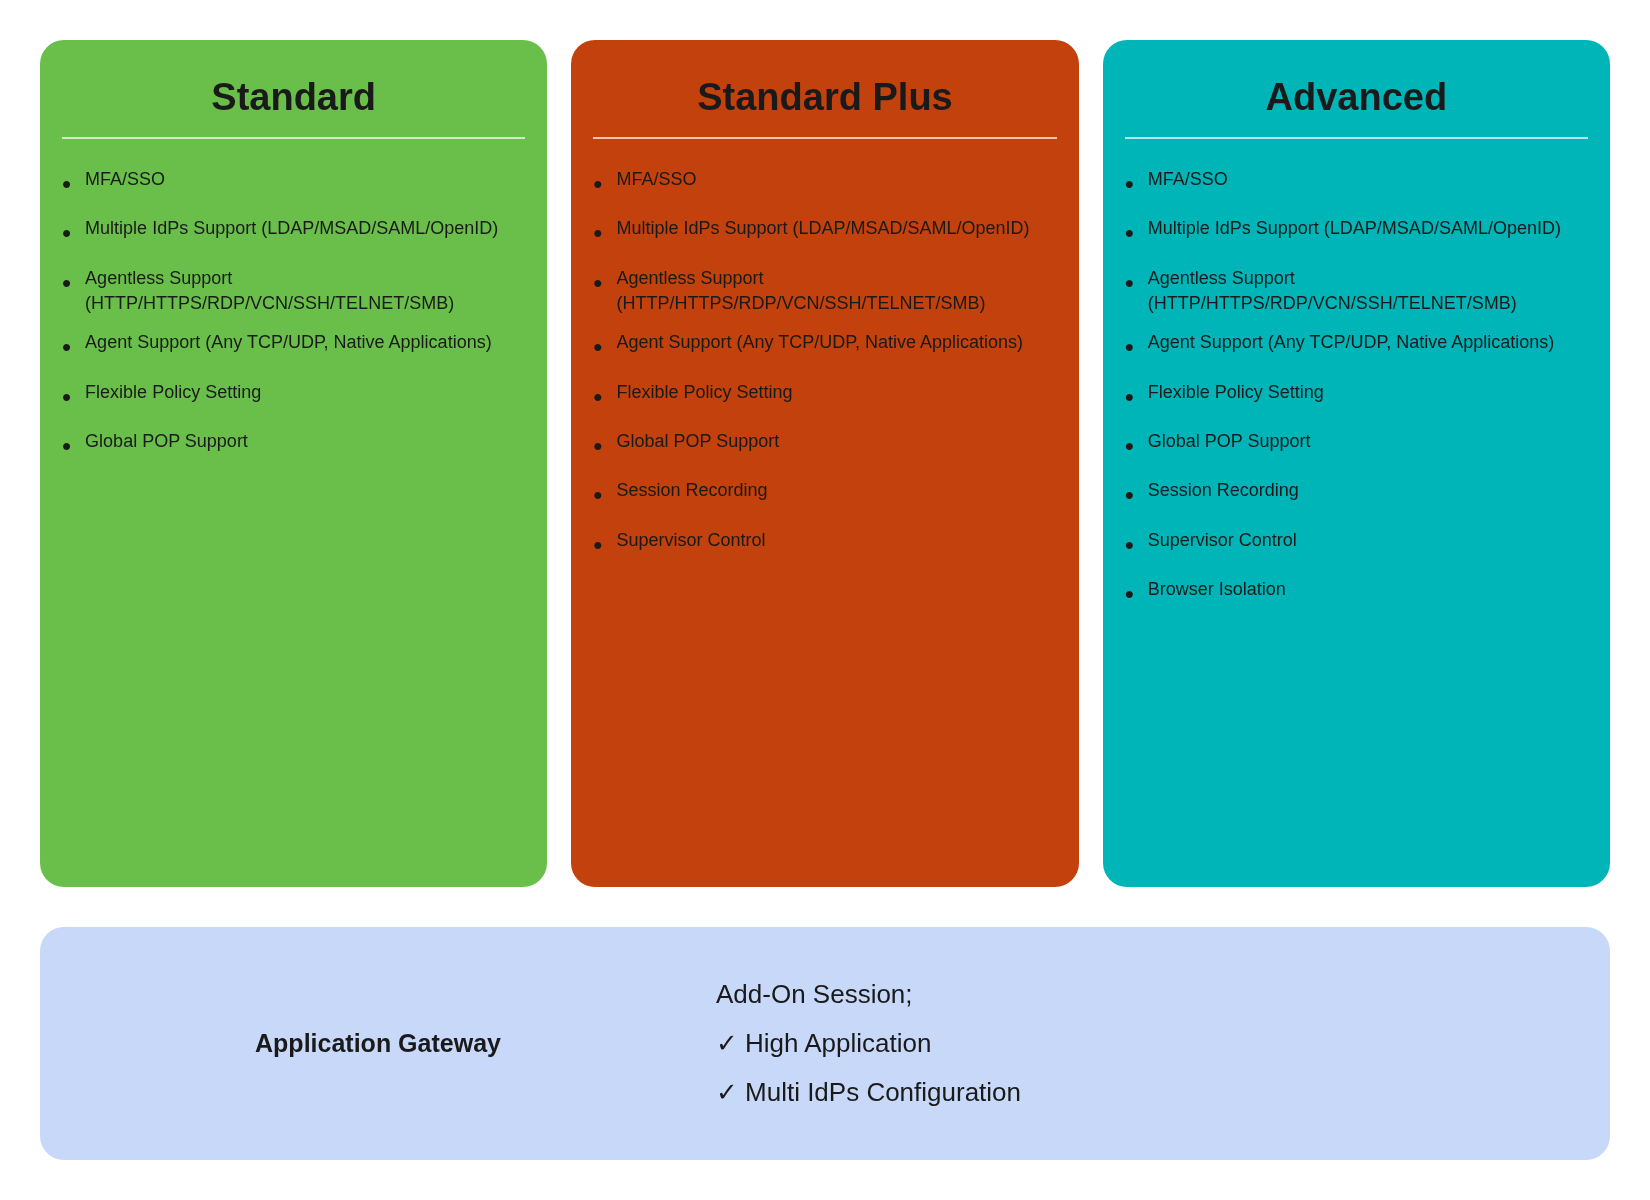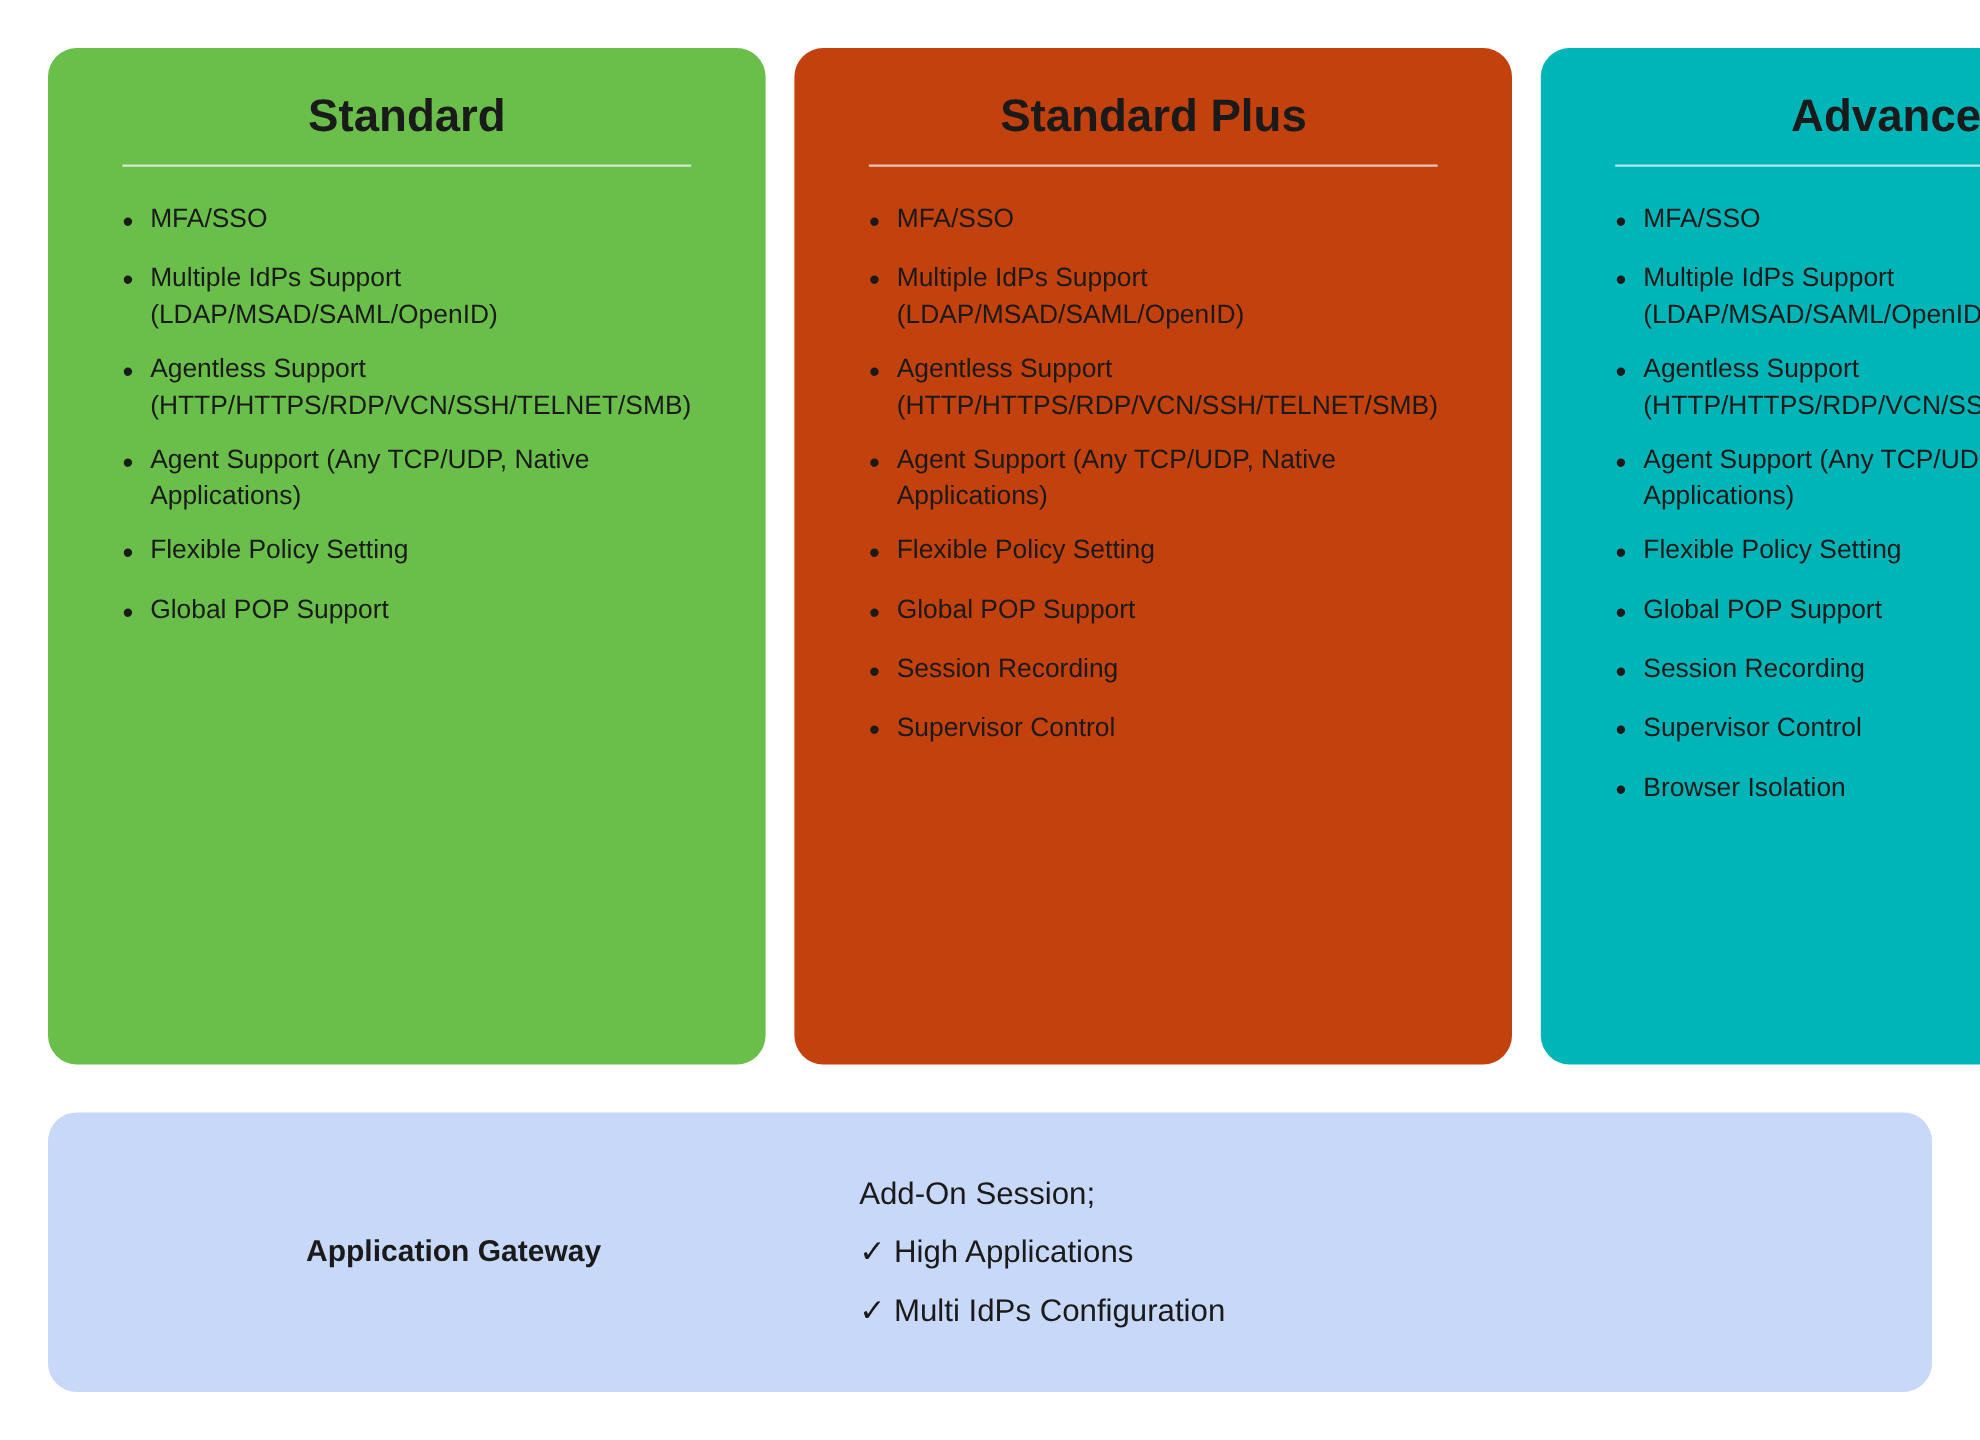--- a/index.html
+++ b/index.html
@@ -22,21 +22,21 @@
     .top-section {
       display: flex;
       flex-direction: row;
       gap: 24px;
       flex: 1;
     }
 
     .plan-card {
       flex: 1;
       border-radius: 24px;
-      padding: 36px 62px;
+      padding: 36px 22px;
       display: flex;
       flex-direction: column;
     }
 
     .plan-card.standard {
       background-color: #6abf4b;
     }
 
     .plan-card.standard-plus {
       background-color: #c2410c;
@@ -62,21 +62,21 @@
 
     .plan-features {
       list-style: none;
       padding: 0;
       margin: 0;
     }
 
     .plan-features li {
       display: flex;
       align-items: flex-start;
-      font-size: 22px;
+      font-size: 18px;
       color: #1a1a1a;
       margin-bottom: 14px;
       line-height: 1.4;
     }
 
     .plan-features li::before {
       content: "•";
       font-size: 26px;
       margin-right: 14px;
       margin-top: -1px;
@@ -160,16 +160,16 @@
         <li>Supervisor Control</li>
         <li>Browser Isolation</li>
       </ul>
     </div>
   </div>
 
 <div class="bottom-section">
   <div class="gateway-title">Application Gateway</div>
   <div class="gateway-features">
     <p>Add-On Session;</p>
-    <p>✓ High Applications</p>
+    <p>✓ High Application</p>
     <p>✓ Multi IdPs Configuration</p>
   </div>
 </div>
 
 </body></html>

